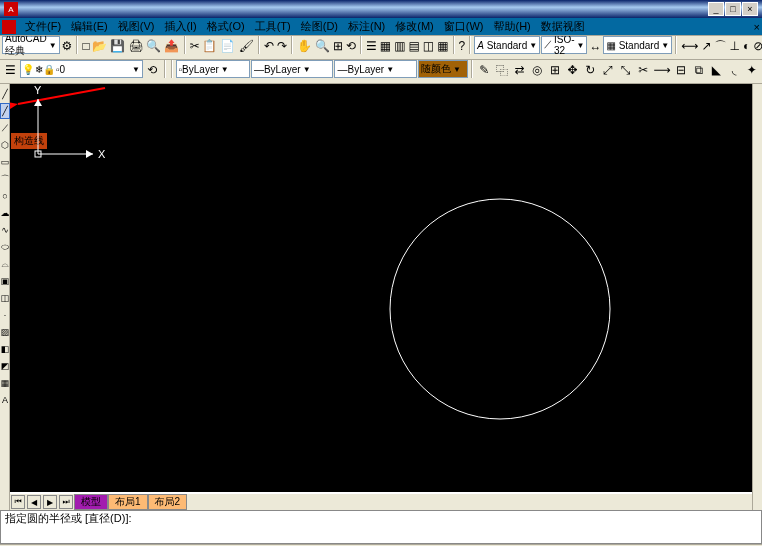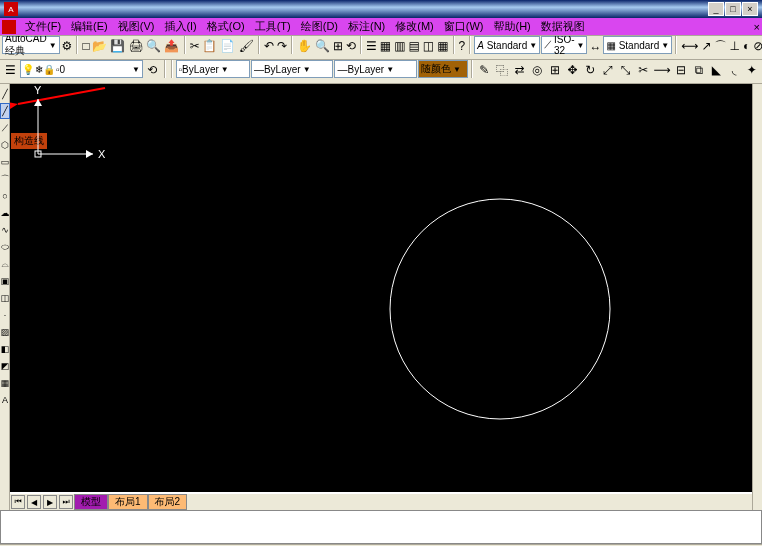--- a/index.html
+++ b/index.html
@@ -3,21 +3,21 @@
 <meta charset="utf-8">
 <style>
 * { margin:0; padding:0; box-sizing:border-box; font-family:"Microsoft YaHei",SimSun,sans-serif; }
 body { width:762px; height:546px; background:#ece9d8; overflow:hidden; font-size:11px; }
 
 .titlebar { height:18px; background:linear-gradient(#0a246a,#a6caf0 40%,#0a246a); color:#fff; display:flex; align-items:center; padding:0 4px; font-size:11px; }
 .titlebar .app-icon { width:14px; height:14px; background:#c00; margin-right:4px; display:flex; align-items:center; justify-content:center; color:#fff; font-size:8px; }
 .titlebar .wincontrols { margin-left:auto; display:flex; gap:1px; }
 .titlebar .wincontrols span { width:16px; height:14px; background:#d4d0c8; border:1px solid #fff; display:flex; align-items:center; justify-content:center; font-size:9px; cursor:pointer; color:#000; }
 
-.menubar { height:18px; background:#d946ef; display:flex; align-items:center; padding:0 2px; border-bottom:1px solid #aca899; }
+.menubar { height:18px; background:#0369a1; display:flex; align-items:center; padding:0 2px; border-bottom:1px solid #aca899; }
 .menubar .m-icon { width:14px;height:14px;background:#c00;margin-right:4px; }
 .menubar span.mitem { padding:0 5px; cursor:pointer; font-size:11px; }
 
 .toolbar-row { height:24px; background:#ece9d8; display:flex; padding:0 2px; border-bottom:1px solid #aca899; gap:1px; overflow:hidden; }
 .tb-btn { width:20px; height:20px; border:1px solid transparent; display:flex; align-items:center; justify-content:center; cursor:pointer; font-size:12px; }
 .tb-sep { width:2px; height:18px; border-left:1px solid #aca899; border-right:1px solid #fff; margin:0 2px; }
 .tb-combo { height:18px; font-size:10px; background:#fff; border:1px solid #7f9db9; padding:0 2px; display:flex; align-items:center; cursor:pointer; }
 .tb-combo .dd { margin-left:2px; font-size:8px; }
 
 .workarea { display:flex; height:426px; }
@@ -227,17 +227,18 @@
       <span class="tab active">模型</span>
       <span class="tab">布局1</span>
       <span class="tab">布局2</span>
     </div>
   </div>
 
   <div class="right-toolbar"></div>
 </div>
 
 <div class="cmdarea">
+  <div>指定圆的半径或 [直径(D)]:</div>
 </div>
 
 <div class="statusbar">
   
 </div>
 
 </body></html>

